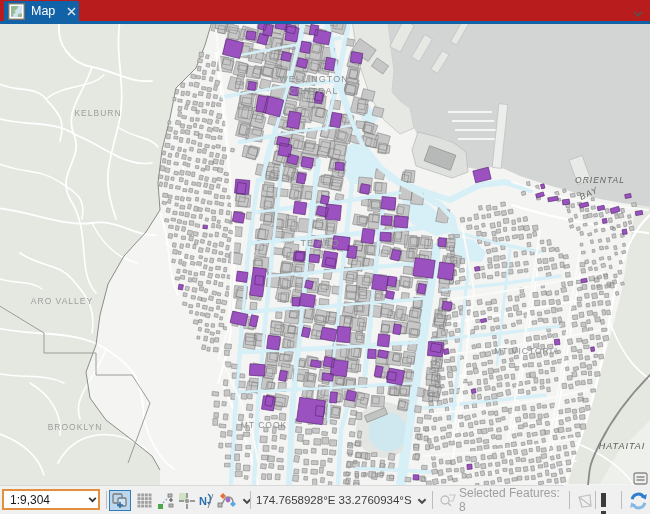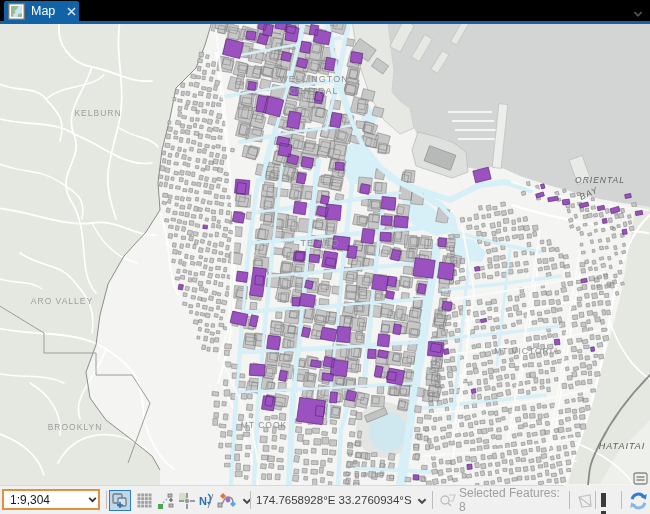--- a/index.html
+++ b/index.html
@@ -1,15 +1,15 @@
 <!DOCTYPE html>
 <html><head><meta charset="utf-8"><style>
 html,body{margin:0;padding:0;width:650px;height:514px;overflow:hidden;
  font-family:"Liberation Sans",sans-serif;background:#f0f0f0}
-#tabbar{position:absolute;left:0;top:0;width:650px;height:21px;background:#000000}
+#tabbar{position:absolute;left:0;top:0;width:650px;height:21px;background:#b91c1c}
 #tabbar .uline{position:absolute;left:0;top:21px;width:650px;height:2.5px;background:#1162a6}
 #tab{position:absolute;left:4px;top:1px;width:75px;height:20px;background:#1162a6;
  display:flex;align-items:center;border-top-left-radius:2px;border-top-right-radius:2px}
 #tab svg{margin-left:4px}
 #tab .t{color:#fff;font-size:12.5px;margin-left:6px}
 #tab .x{margin-left:7px;display:flex}
 #tchev{position:absolute;right:6px;top:6px}
 #map{position:absolute;left:0;top:23px;width:650px;height:462px}
 #sbar{position:absolute;left:0;top:485px;width:564px;height:29px;
  background:#f0f0f0;border-top:1px solid #d9d9d9}

